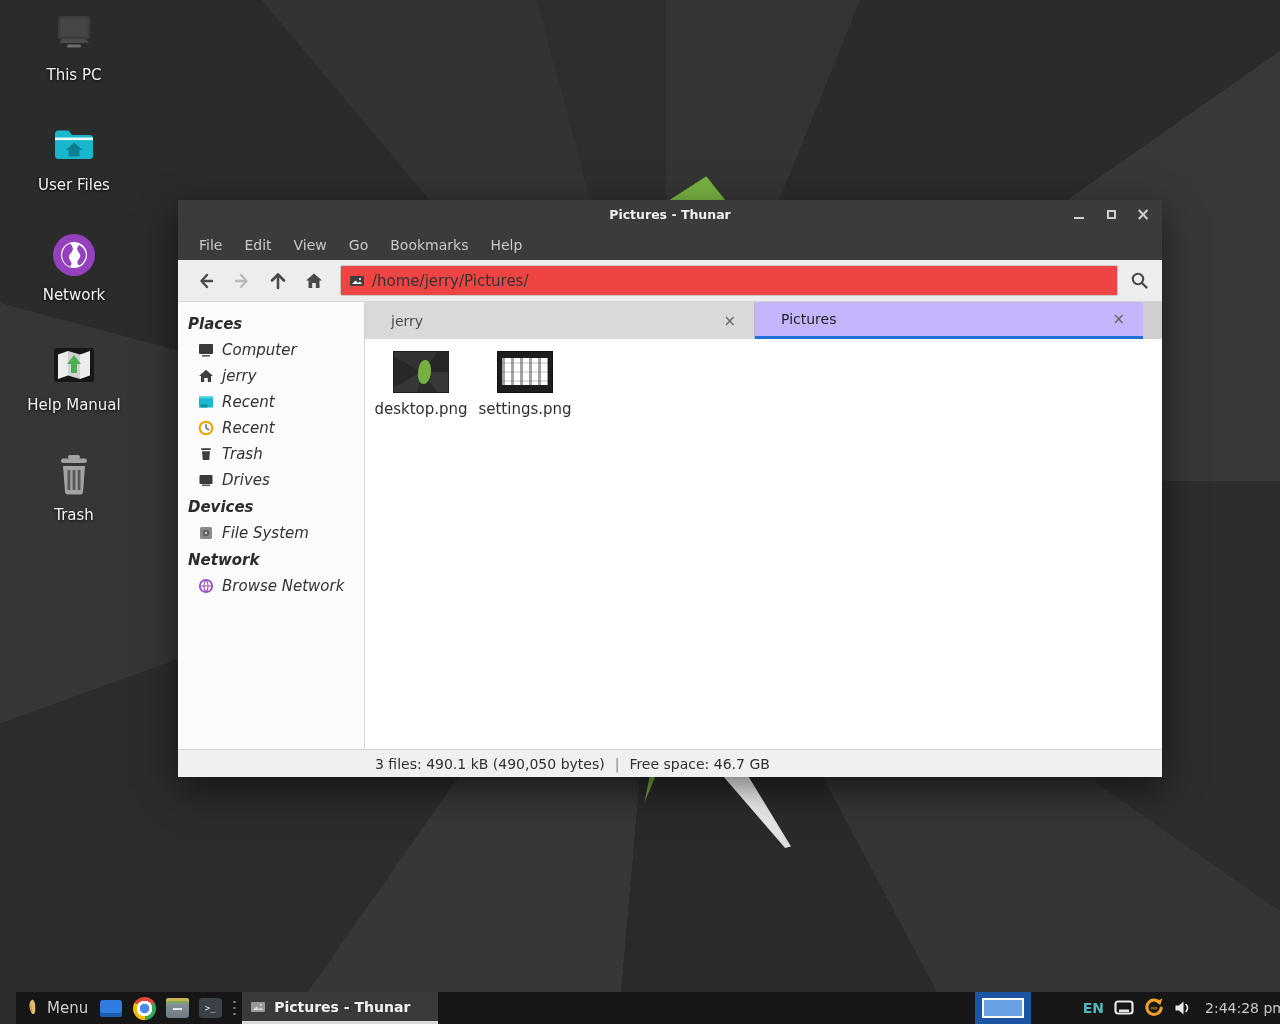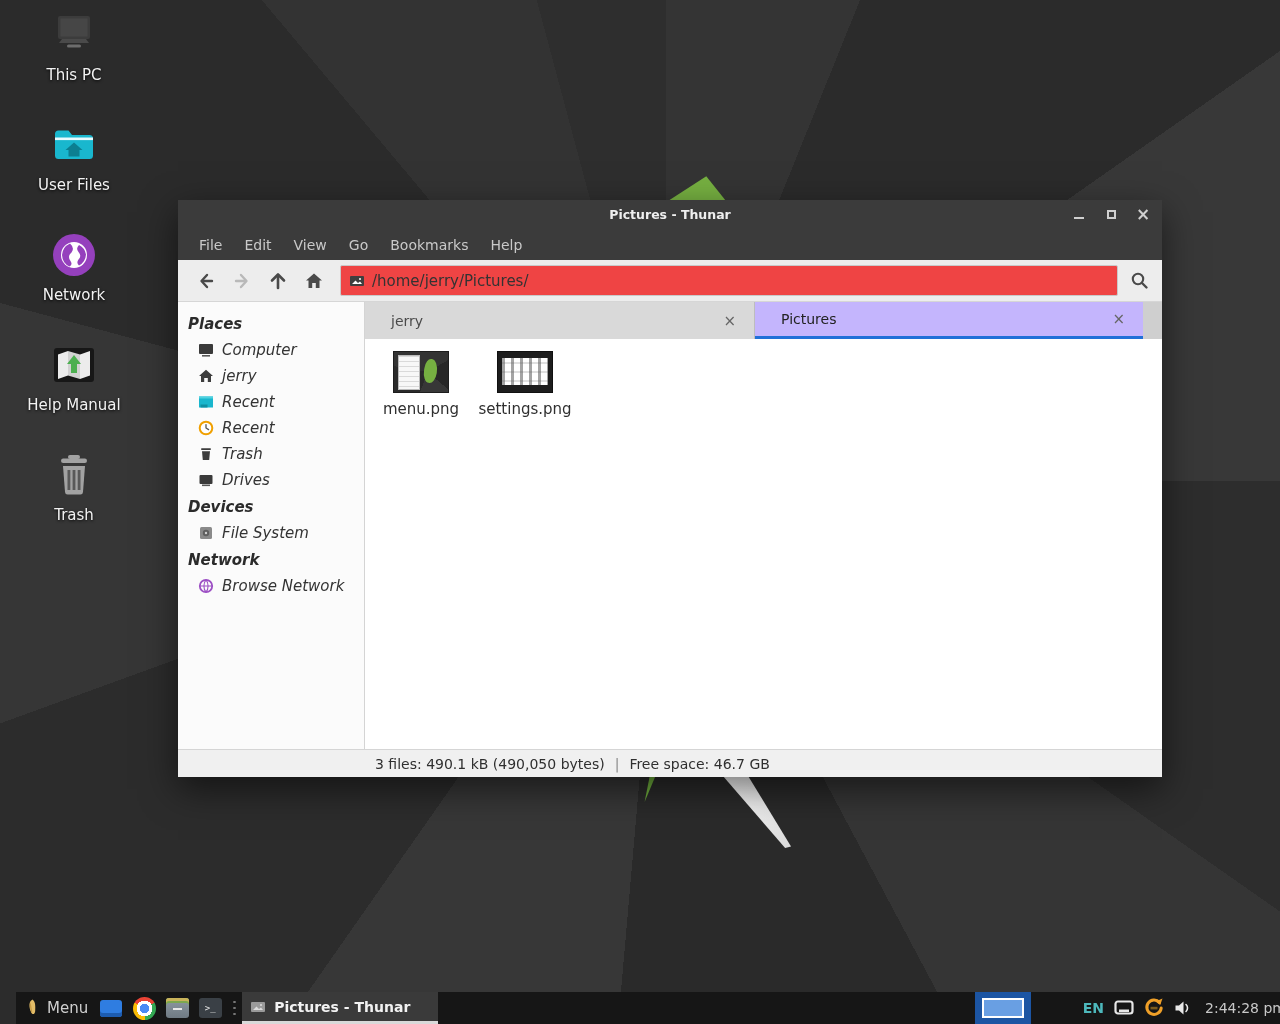--- a/index.html
+++ b/index.html
@@ -336,25 +336,24 @@
             <span class="tclose">×</span>
           </div>
           <div class="tab tab-active">
             <span class="tlabel">Pictures</span>
             <span class="tclose">×</span>
           </div>
         </div>
 
         <div class="filesarea">
           <div class="fitem">
-            <div class="thumb th-menu">
-              <div class="panel"></div>
+            <div class="thumb th-desktop">
               <div class="blob"></div>
             </div>
-            <div class="fname">menu.png</div>
+            <div class="fname">desktop.png</div>
           </div>
           <div class="fitem">
             <div class="thumb th-settings">
               <div class="pane"></div>
             </div>
             <div class="fname">settings.png</div>
           </div>
         </div>
       </div>
     </div>

